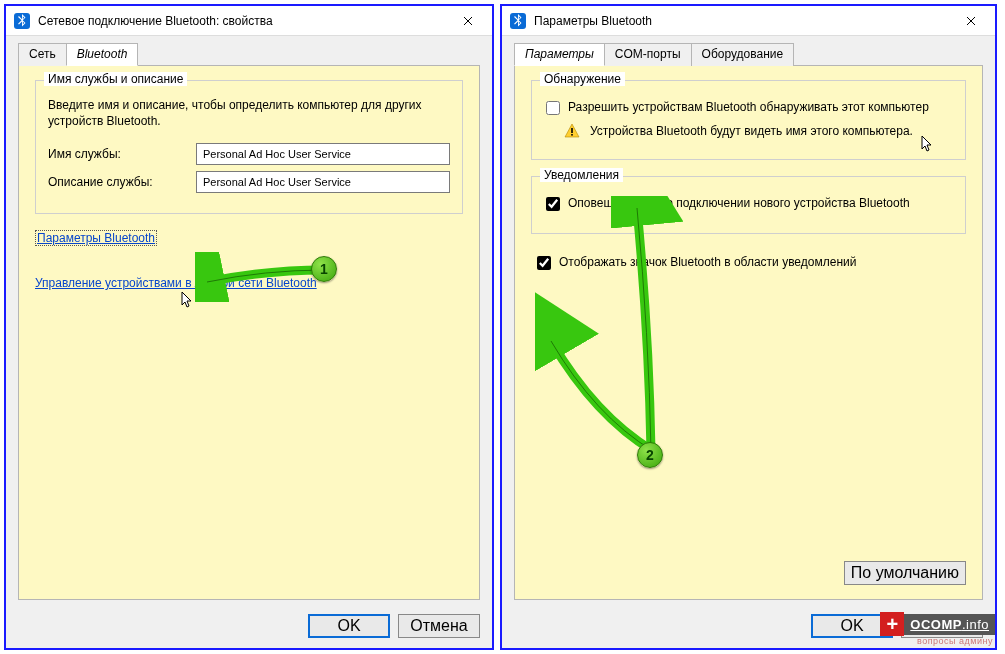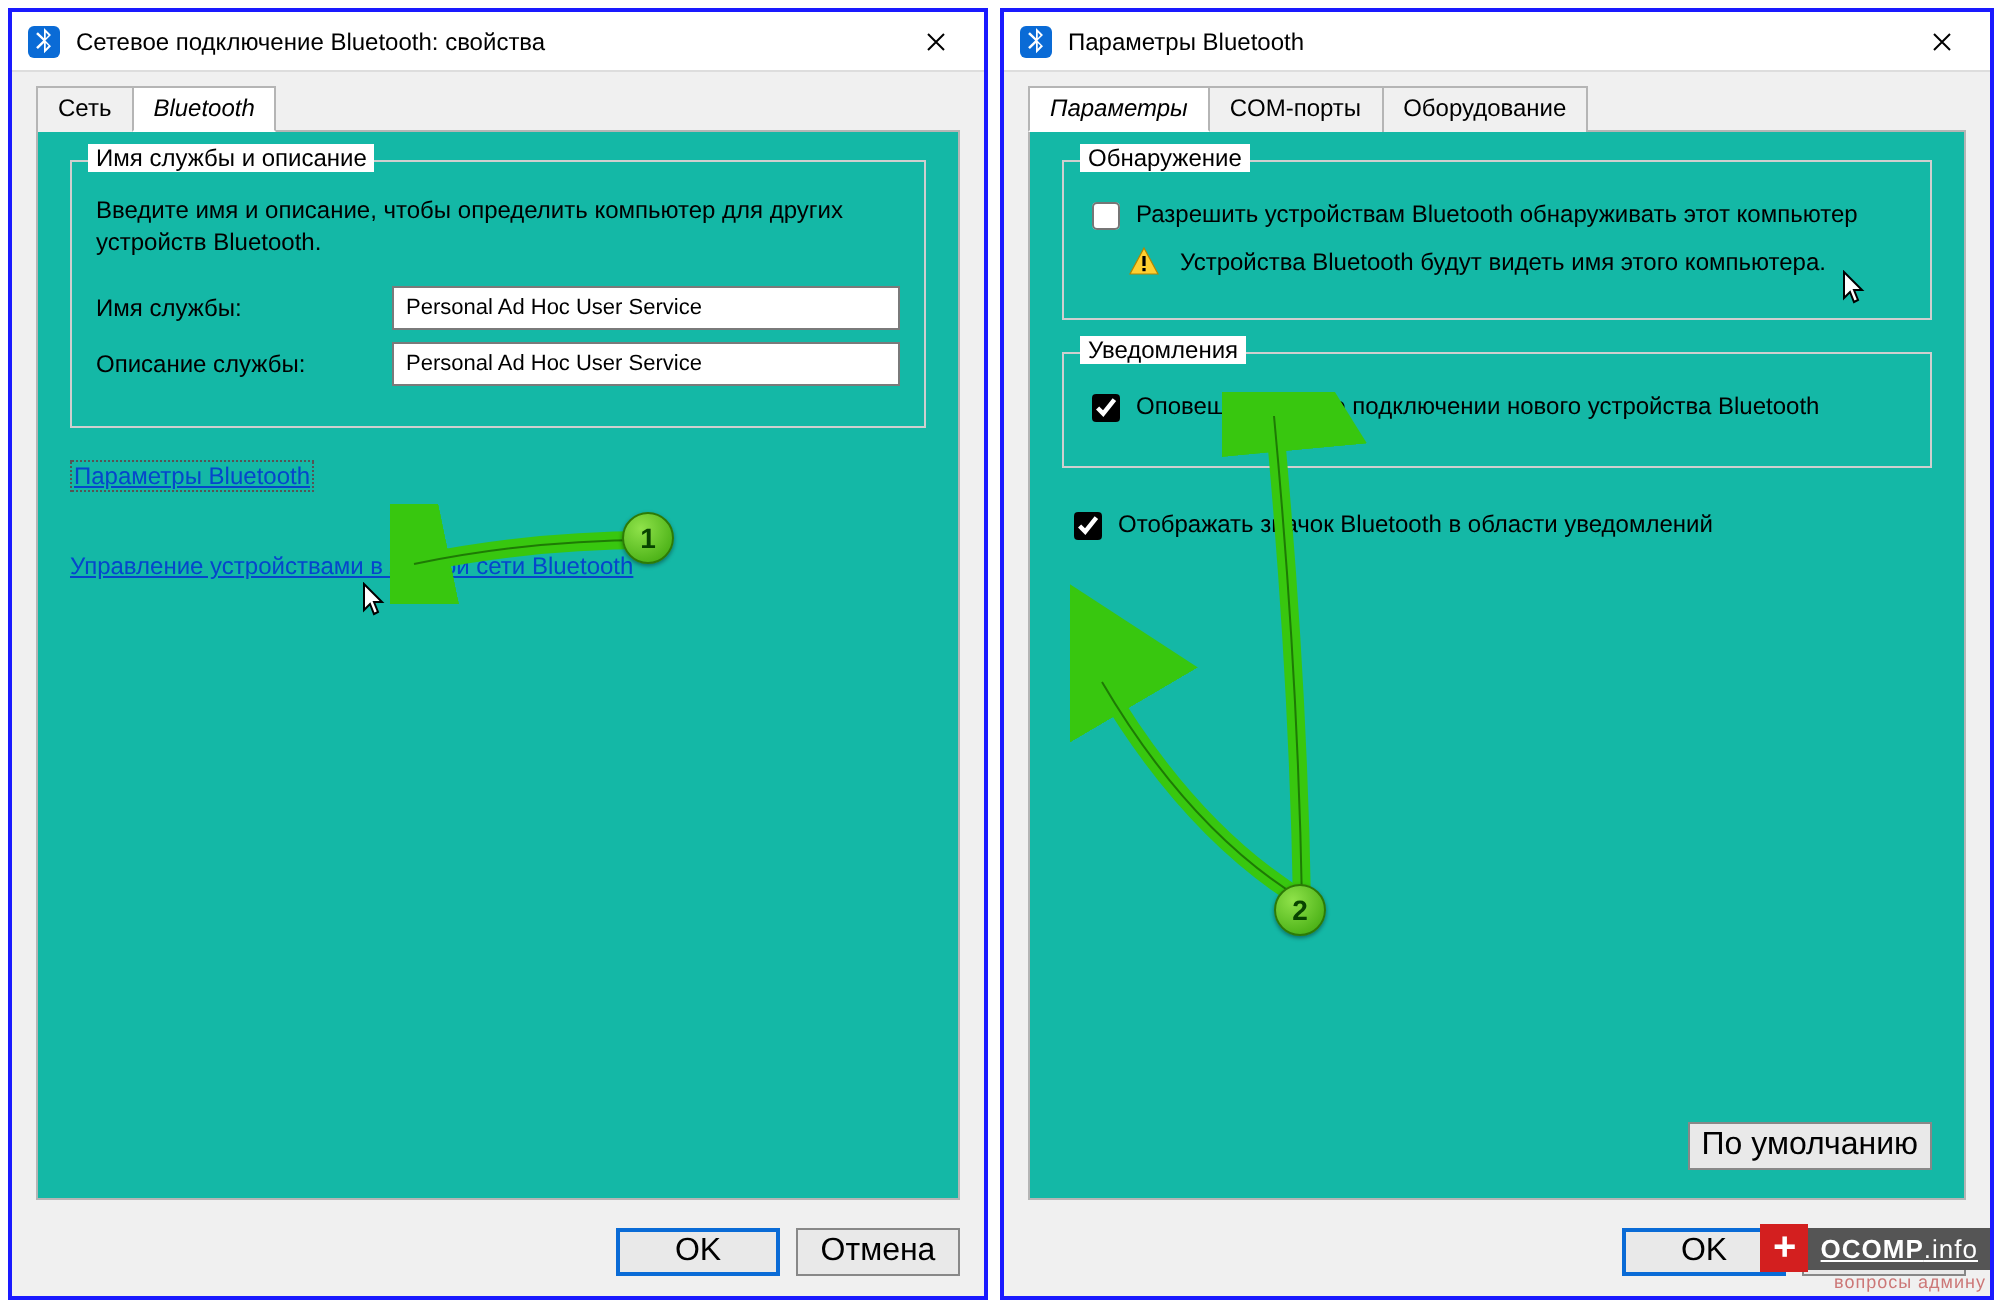--- a/index.html
+++ b/index.html
@@ -76,21 +76,21 @@
     top: 1px;
   }
   .tab.active {
     background: #fff;
     border-bottom: 1px solid #fff;
     z-index: 3;
     font-style: italic;
   }
   .tab-body {
     flex: 1;
-    background: #14b8a6;
+    background: #fef9c3;
     border: 1px solid #b5b5b5;
     padding: 14px 16px;
     position: relative;
   }
   .groupbox {
     border: 1px solid #cfcfcf;
     padding: 14px 12px 14px 12px;
     margin-bottom: 16px;
     position: relative;
   }

